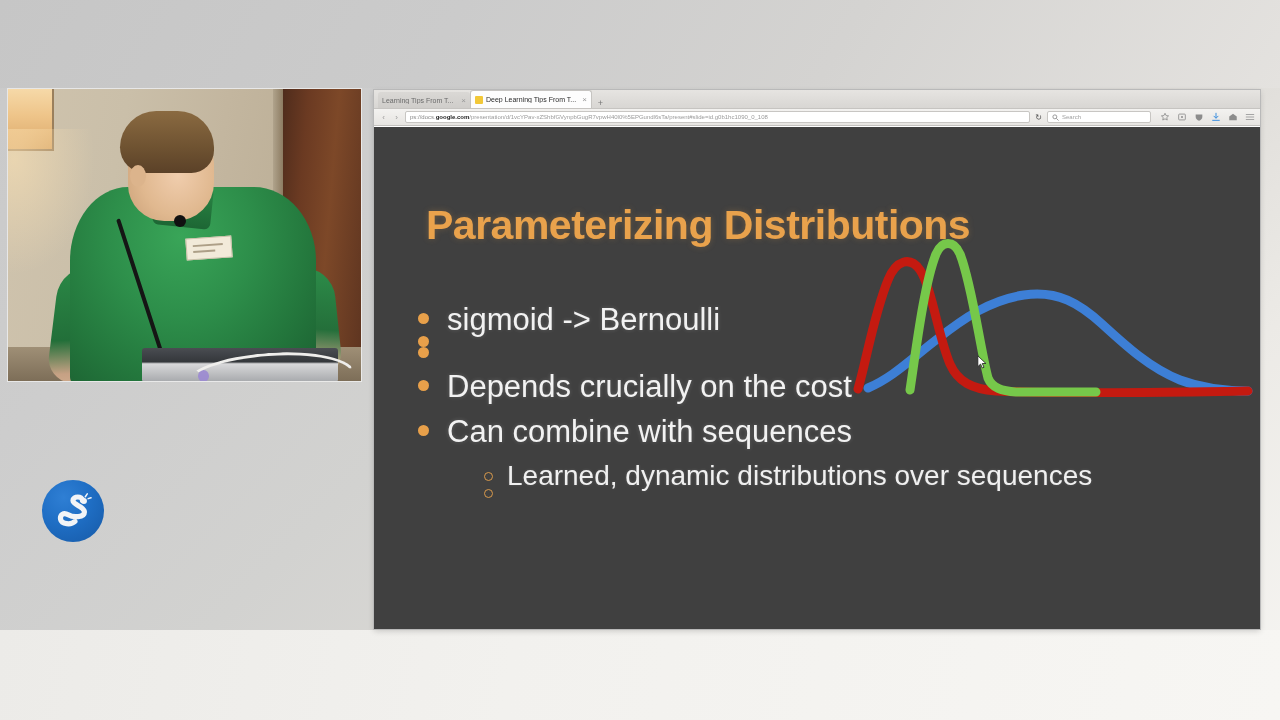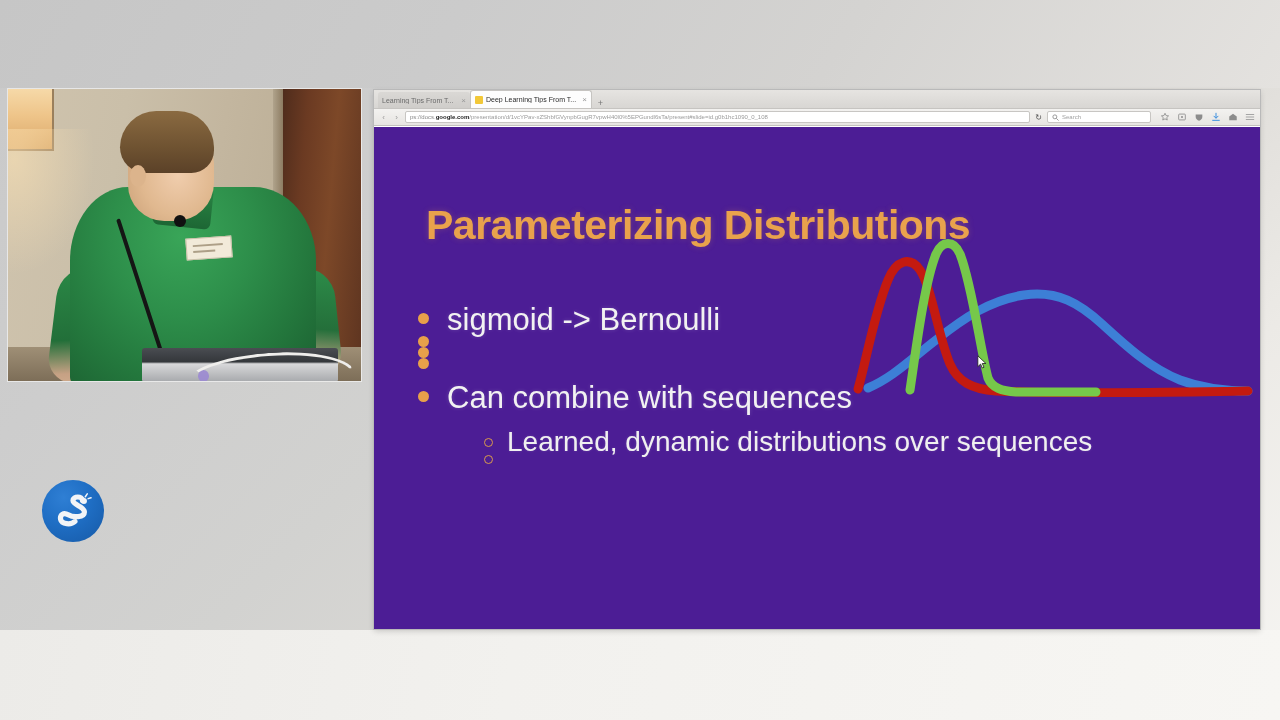--- a/index.html
+++ b/index.html
@@ -186,21 +186,21 @@
     width: 104px; height: 12px; background: #fff; border: 1px solid #c8c6c3;
     border-radius: 2px; display: flex; align-items: center; gap: 3px;
     padding: 0 4px; font-size: 6px; color: #a2a2a2;
   }
   .tb-icons { display: flex; align-items: center; gap: 7px; padding-left: 5px; }
   .tb-ico { width: 10px; height: 10px; color: #7d7d7d; }
 
   
   .slide {
     position: absolute; left: 0; top: 37px; width: 886px; height: 502px;
-    background: #4c1d95; overflow: hidden;
+    background: #404040; overflow: hidden;
   }
   .slide-title {
     position: absolute; left: 52px; top: 75px;
     font-size: 41px; font-weight: bold; color: #e9a24c;
     letter-spacing: -0.5px;
     text-shadow: 0 0 6px rgba(233,162,76,.25);
   }
 
   .curves { position: absolute; left: 470px; top: 105px; width: 412px; height: 165px; }
 
@@ -346,20 +346,21 @@
         <span>sigmoid -&gt; Bernoulli</span>
       </div>
       <div class="bl">
         <span class="dot"></span>
       </div>
       <div class="bl">
         <span class="dot"></span>
       </div>
       <div class="bl">
         <span class="dot"></span>
+        <span>Depends crucially on the cost</span>
       </div>
       <div class="bl">
         <span class="dot"></span>
         <span>Can combine with sequences</span>
       </div>
 
       <div class="sub-list">
         <div class="sb">
           <span class="ring"></span>
           <span>Learned, dynamic distributions over sequences</span>

